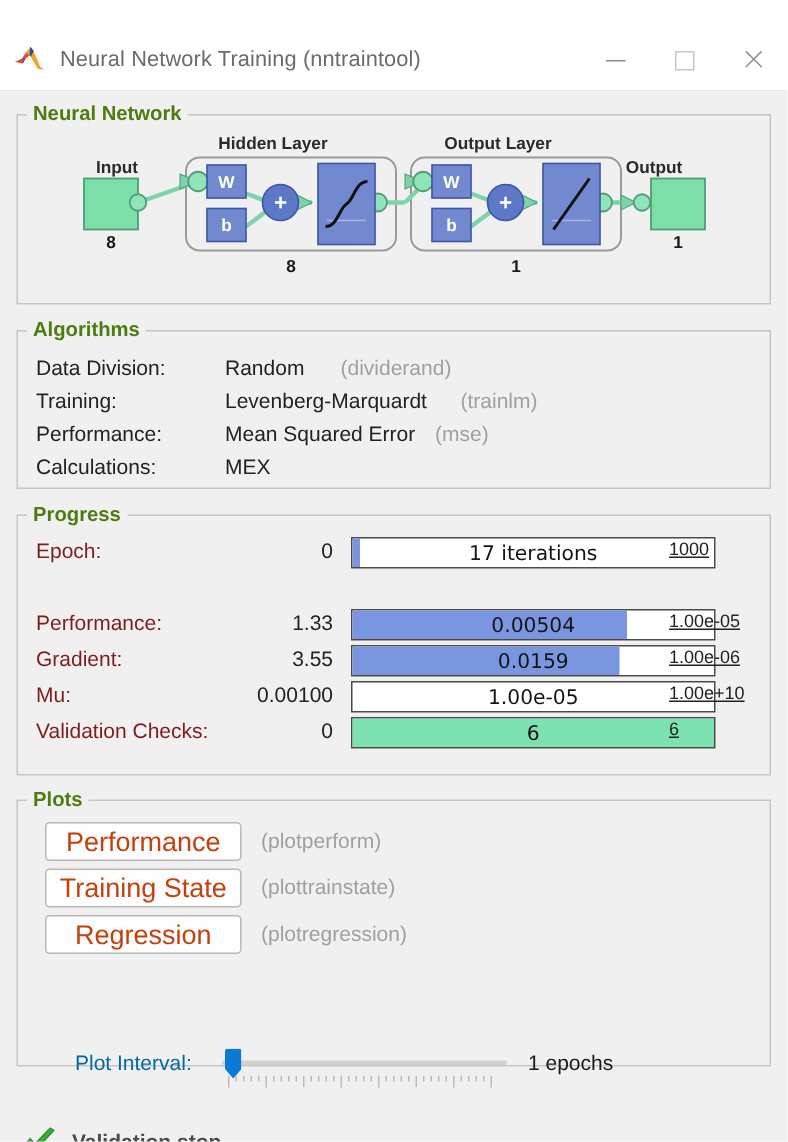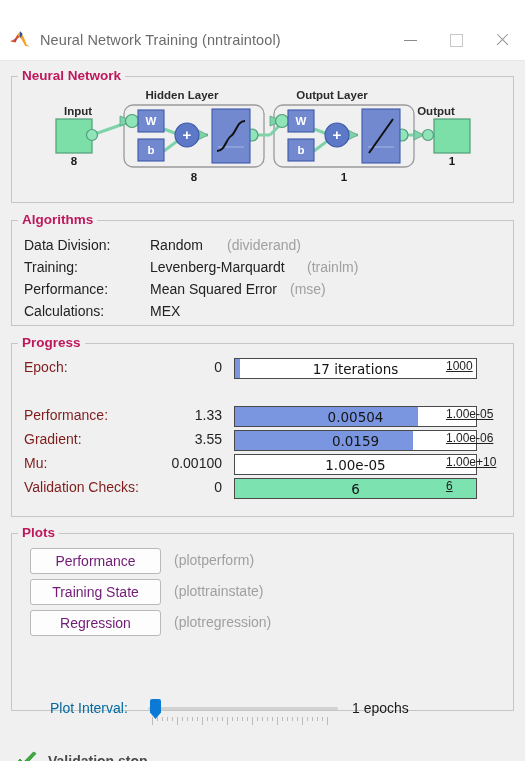--- a/index.html
+++ b/index.html
@@ -78,21 +78,21 @@
     border: 1px solid #c6c6c6;
     background: transparent;
   }
   .group > .legend {
     position: absolute;
     top: -9px; left: 6px;
     background: #f0f0f0;
     padding: 0 4px;
     font-size: 13.5px;
     font-weight: bold;
-    color: #be185d;
+    color: #4d7c0f;
     white-space: nowrap;
   }
 
   #grp-nn   { left: 11px; top: 15px;  width: 501px; height: 125px; }
   #grp-alg  { left: 11px; top: 159px; width: 501px; height: 104px; }
   #grp-prog { left: 11px; top: 282px; width: 501px; height: 172px; }
   #grp-plot { left: 11px; top: 472px; width: 501px; height: 176px; }
 
   
   .nn-canvas { position: absolute; left: 0; top: 0; }
@@ -145,22 +145,22 @@
   }
 
   
   .plot-row { position: absolute; height: 26px; }
   .plot-btn {
     position: absolute; left: 18px; top: 0;
     width: 131px; height: 26px;
     background: #fdfdfd;
     border: 1px solid #b9b9b9;
     border-radius: 3px;
-    font-size: 14px;
-    color: #701a75;
+    font-size: 18px;
+    color: #c2410c;
     font-family: "Liberation Sans", sans-serif;
     display: flex; align-items: center; justify-content: center;
     cursor: pointer;
     box-sizing: border-box;
   }
   .plot-fn {
     position: absolute; left: 162px; top: 4px;
     font-size: 14px; color: #a0a0a0; white-space: nowrap;
   }
 

